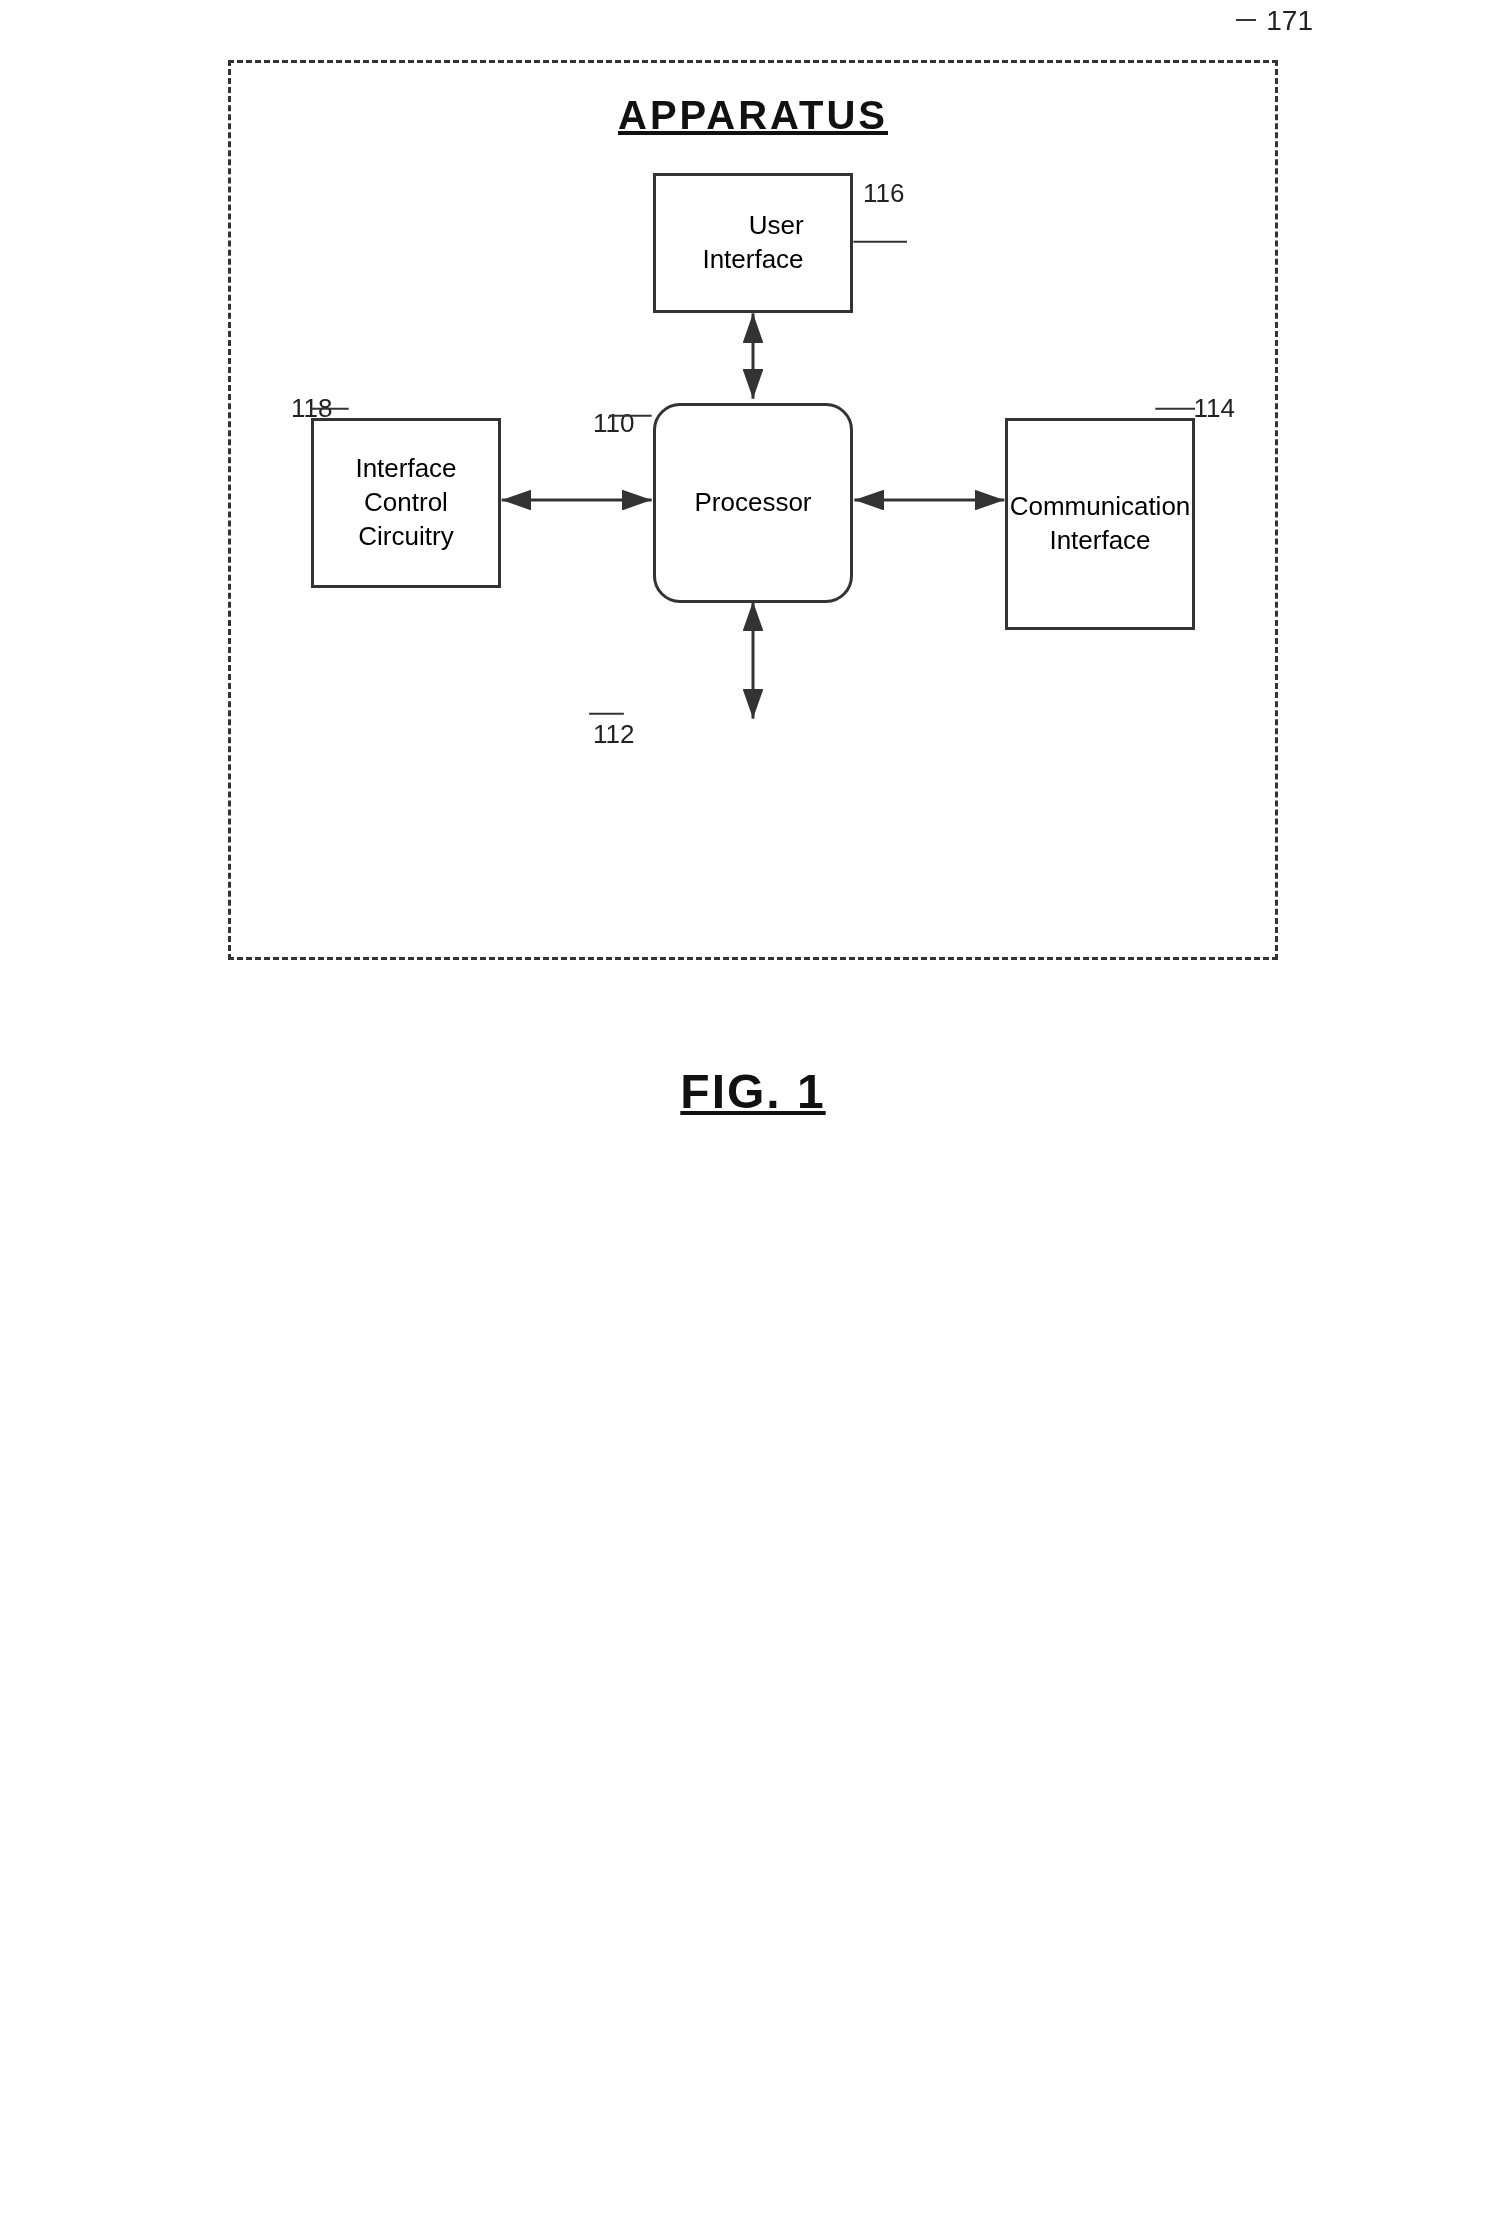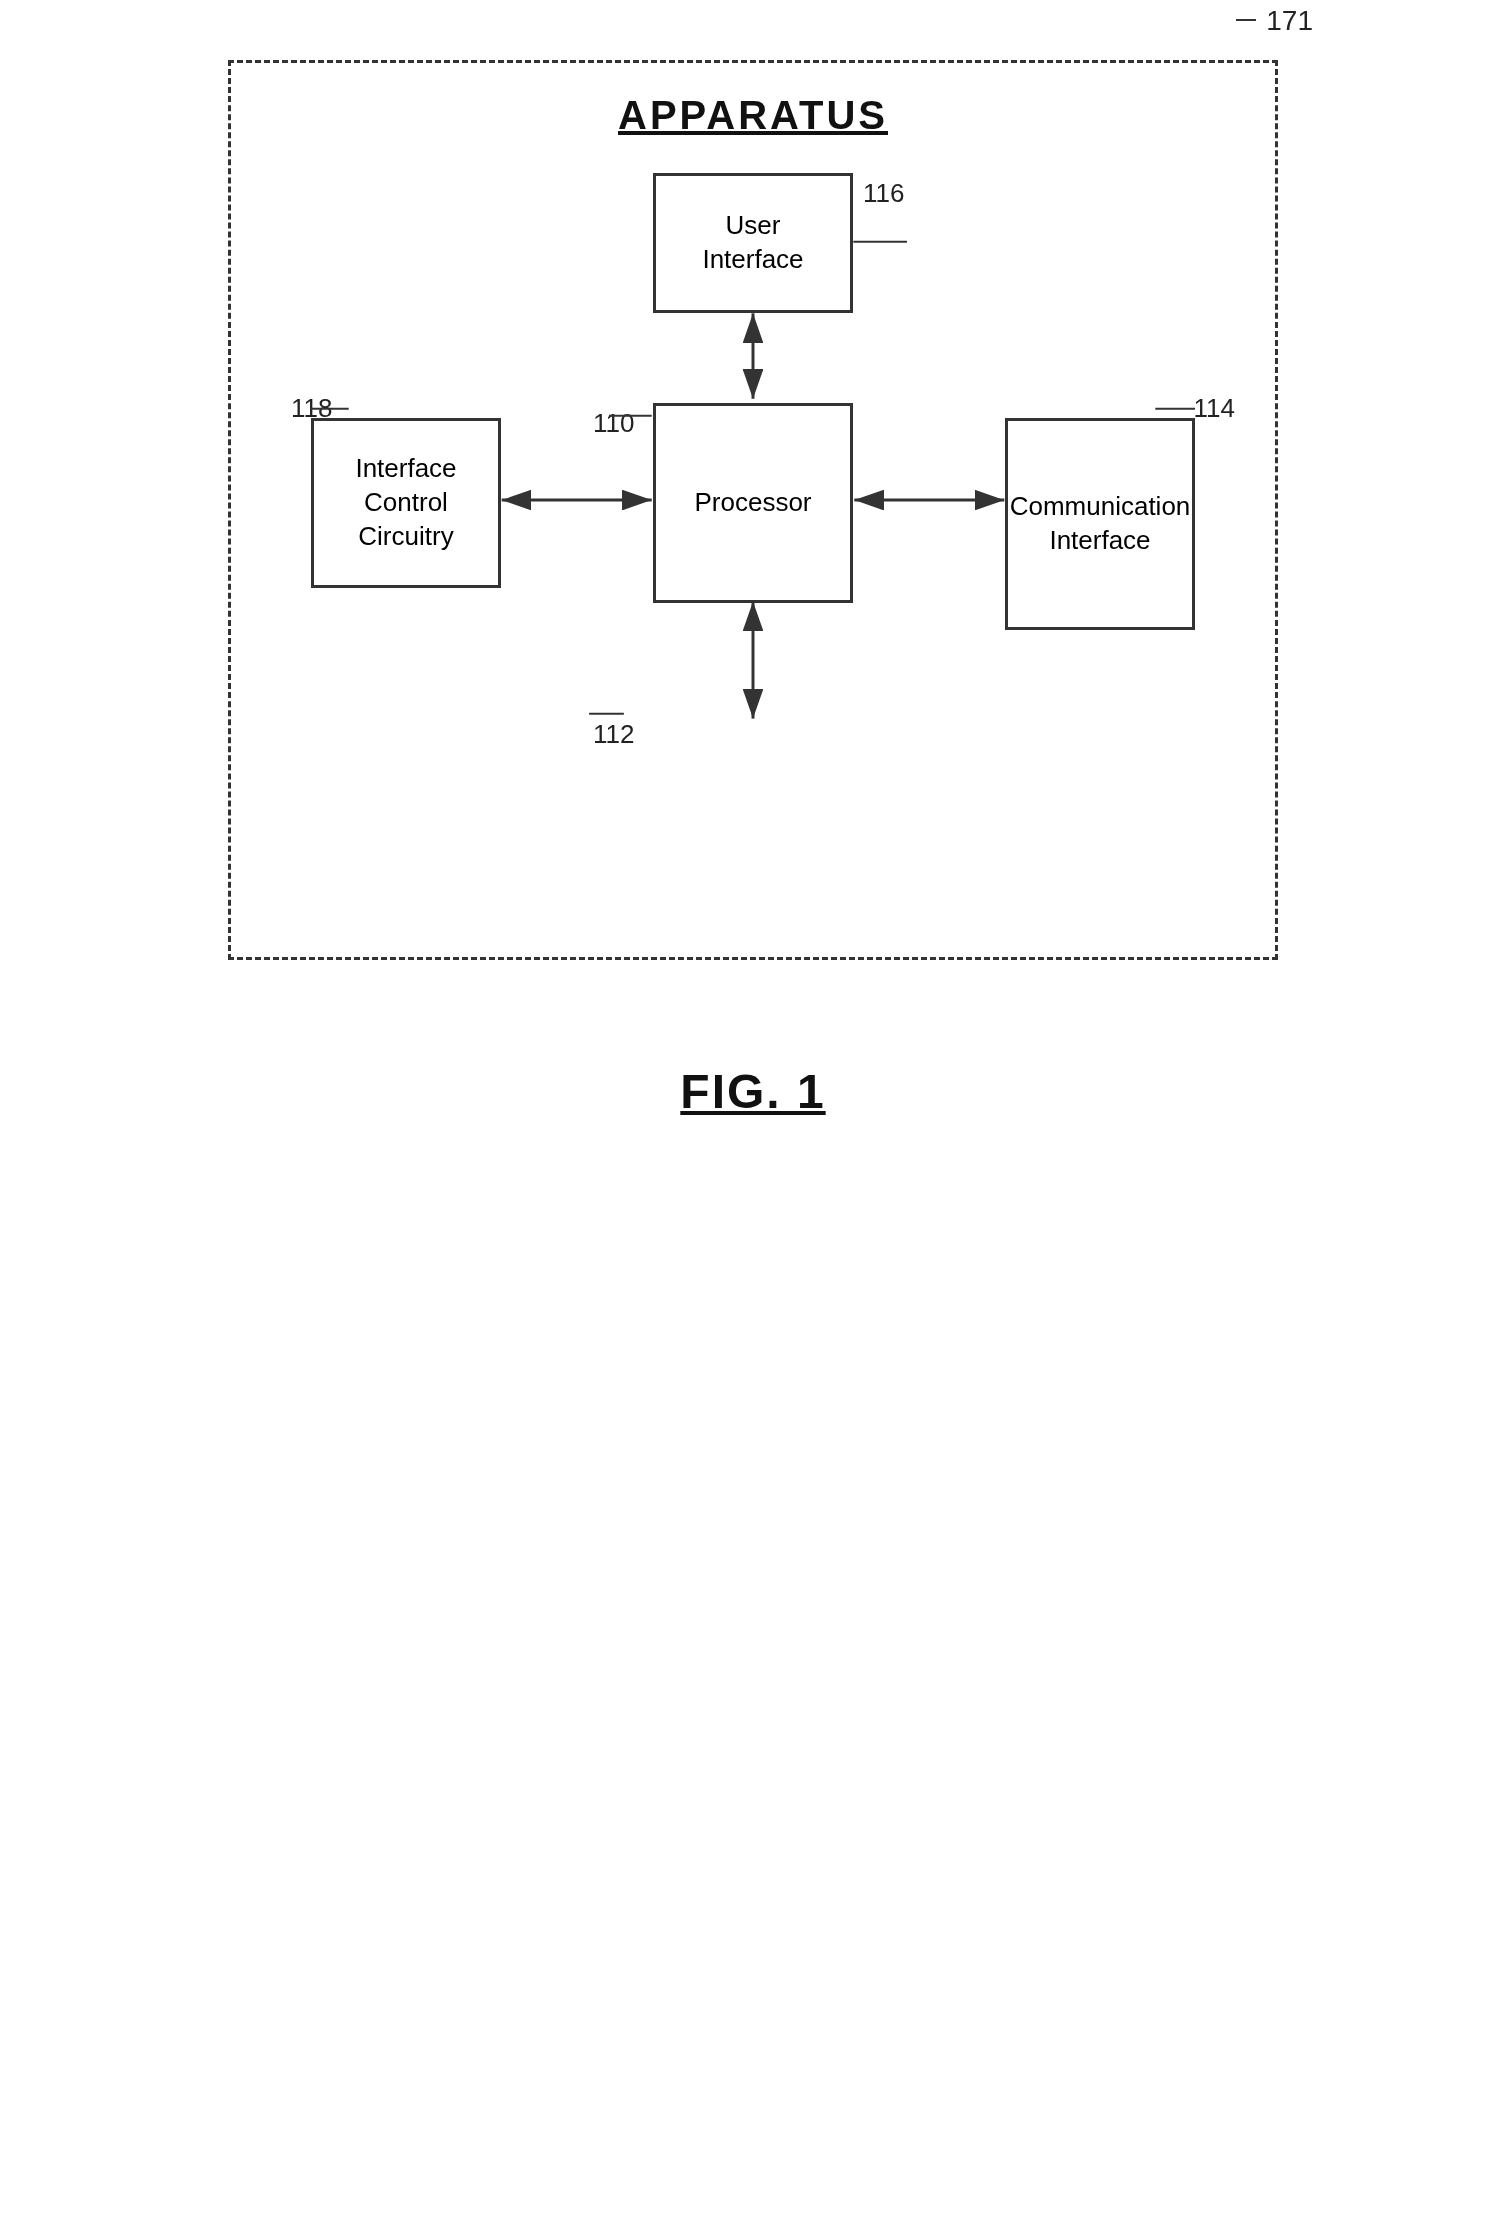--- a/index.html
+++ b/index.html
@@ -78,29 +78,31 @@
       line-height: 1.3;
     }
 
     
     .user-interface-box {
       width: 200px;
       height: 140px;
       top: 110px;
       left: 50%;
       transform: translateX(-50%);
+      text-align: right;
     }
 
     
     .processor-box {
       width: 200px;
       height: 200px;
       top: 340px;
       left: 50%;
       transform: translateX(-50%);
+      border-radius: 27px;
     }
 
     
     .icc-box {
       width: 190px;
       height: 170px;
       top: 355px;
       left: 80px;
     }
 

